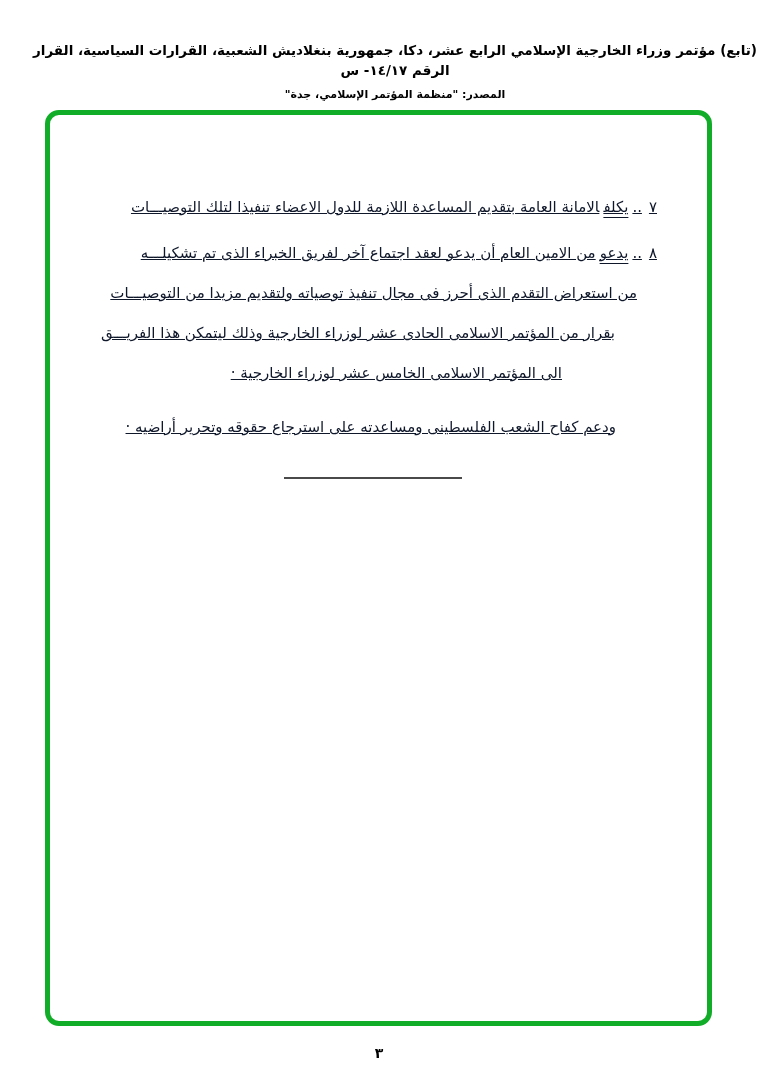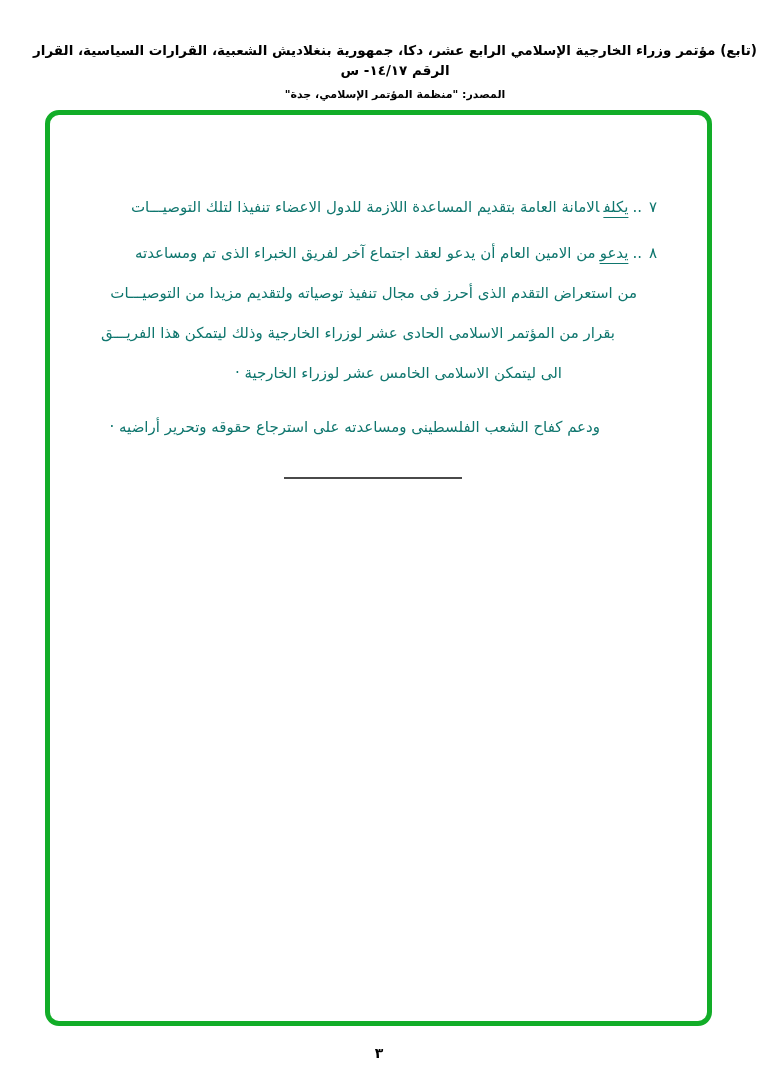--- a/index.html
+++ b/index.html
@@ -39,41 +39,42 @@
     top: 110px;
     width: 667px;
     height: 916px;
     border: 5px solid #12ad28;
     border-radius: 14px;
     background: #ffffff;
   }
   .content {
     direction: rtl;
     padding: 72px 50px 0 38px;
-    color: #0f766e;
+    color: #0f172a;
     font-size: 15px;
+    text-decoration: underline;
   }
   .clause { margin-bottom: 6px; }
   .line {
     line-height: 40px;
     white-space: nowrap;
     text-align: right;
   }
   .clause-8 { margin-top: 4px; }
   .clause-9 { margin-top: 14px; }
   .num { font-weight: normal; }
   .dots { padding: 0 7px 0 4px; letter-spacing: 2px; }
   .uline {
     text-decoration: underline;
     text-underline-offset: 5px;
     padding-left: 4px;
   }
   .indent-sm { margin-right: 20px; }
   .indent-md { margin-right: 42px; }
-  .indent-lg { margin-right: 57px; }
+  .indent-lg { margin-right: 41px; }
   .indent-xl { margin-right: 95px; }
   .endline {
     width: 178px;
     height: 0;
     border-top: 2px solid #4a4a4a;
     margin: 30px auto 0 auto;
   }
   
   .footer {
     position: absolute;
@@ -102,25 +103,25 @@
     <div class="content">
 
       <div class="clause clause-7">
         <div class="line">
           <span class="num">٧</span><span class="dots">..</span><span class="uline">يكلف</span><span>الامانة العامة بتقديم المساعدة اللازمة للدول الاعضاء تنفيذا لتلك التوصيـــات</span>
         </div>
       </div>
 
       <div class="clause clause-8">
         <div class="line">
-          <span class="num">٨</span><span class="dots">..</span><span class="uline">يدعو</span><span>من الامين العام أن يدعو لعقد اجتماع آخر لفريق الخبراء الذى تم ومساعدته</span>
+          <span class="num">٨</span><span class="dots">..</span><span class="uline">يدعو</span><span>من الامين العام أن يدعو لعقد اجتماع آخر لفريق الخبراء الذى تم تشكيلـــه</span>
         </div>
         <div class="line indent-sm">من استعراض التقدم الذى أحرز فى مجال تنفيذ توصياته ولتقديم مزيدا من التوصيـــات</div>
         <div class="line indent-md">بقرار من المؤتمر الاسلامى الحادى عشر لوزراء الخارجية وذلك ليتمكن هذا الفريـــق</div>
-        <div class="line indent-xl">الى ليتمكن الاسلامى الخامس عشر لوزراء الخارجية ·</div>
+        <div class="line indent-xl">الى المؤتمر الاسلامى الخامس عشر لوزراء الخارجية ·</div>
       </div>
 
       <div class="clause clause-9">
         <div class="line indent-lg">ودعم كفاح الشعب الفلسطينى ومساعدته على استرجاع حقوقه وتحرير أراضيه ·</div>
       </div>
 
       <div class="endline"></div>
 
     </div>
   </div>

